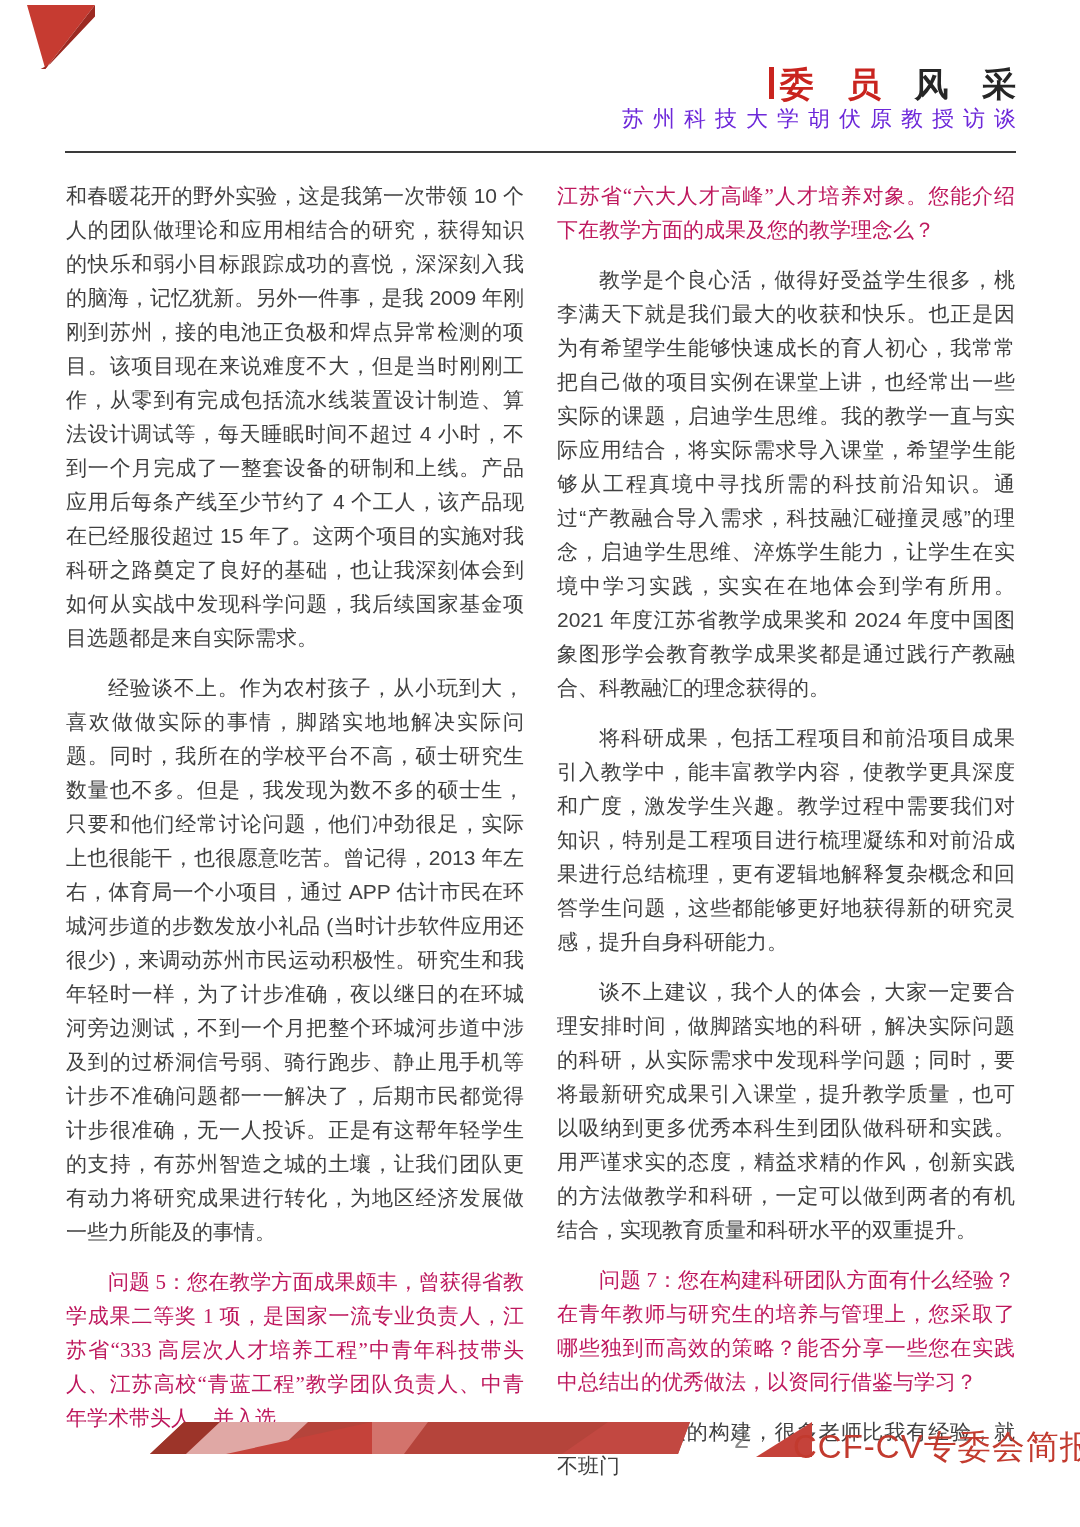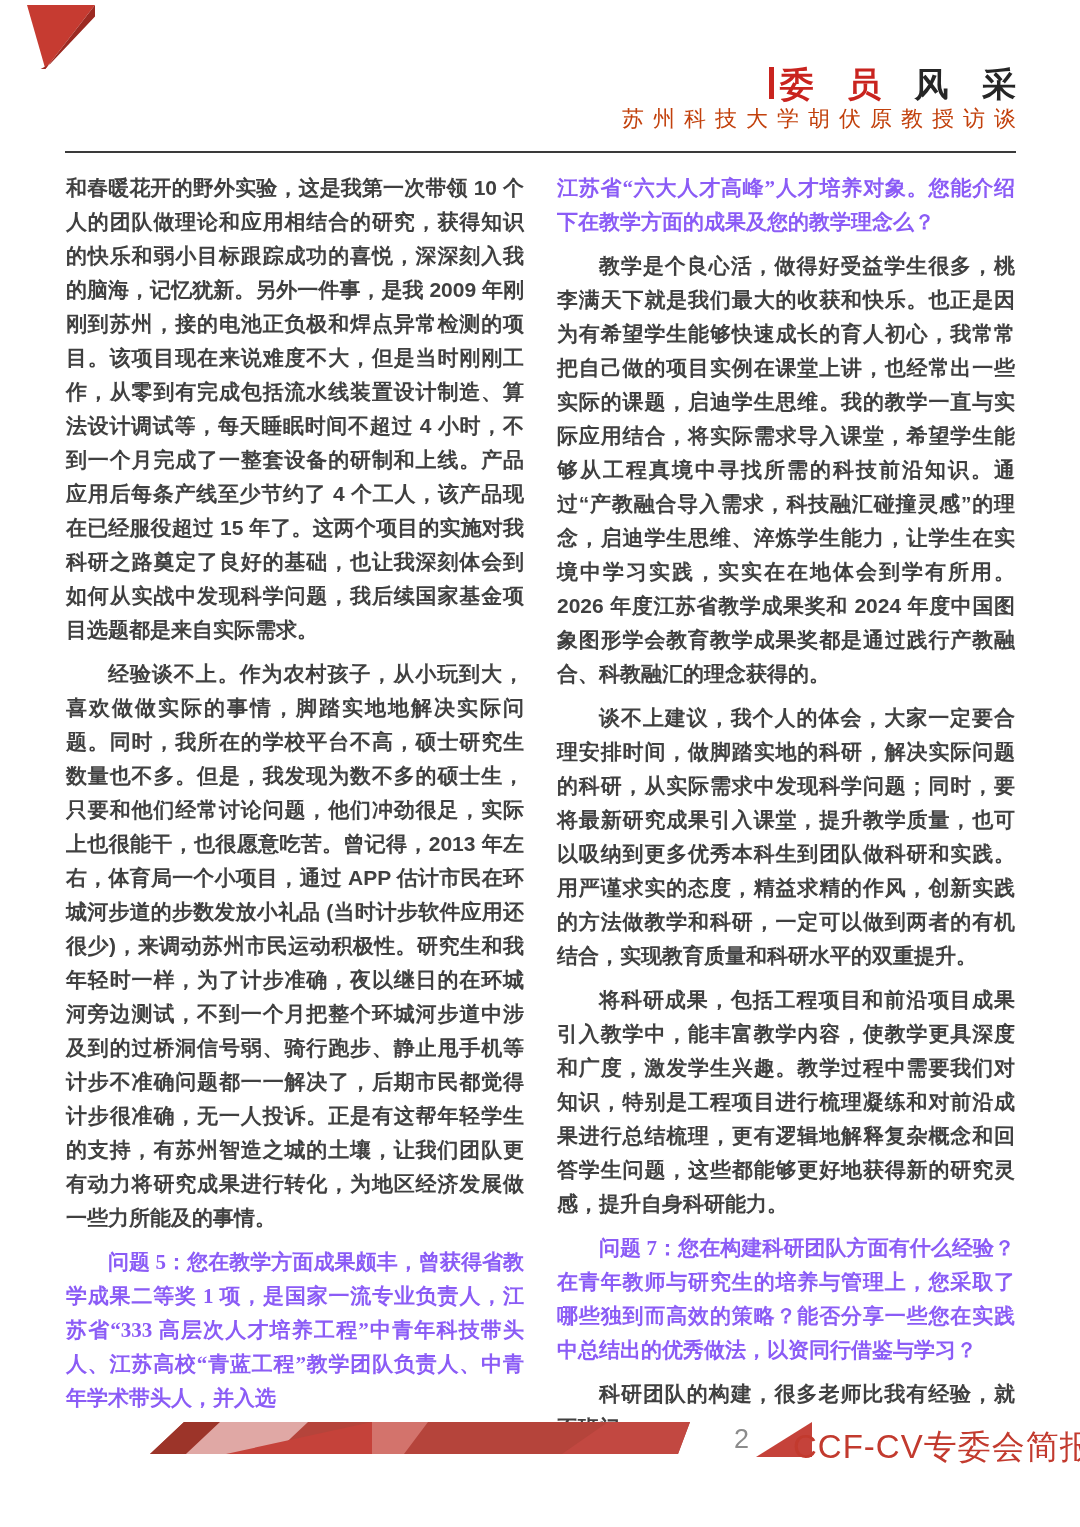--- a/index.html
+++ b/index.html
@@ -27,39 +27,39 @@
     font-size:34px; font-weight:bold; letter-spacing:12px;
     white-space:nowrap; color:#262626;text-align:right;
   }
   .header-title .bar {
     display:inline-block; width:5px; height:32px; background:#c9241f;
     margin-right:6px; vertical-align:-3px;
   }
   .header-title .red { color:#c9241f; }
   .header-subtitle {
     position:absolute; top:104px; right:55px;
-    font-size:22px; letter-spacing:9px; color:#c2410c; white-space:nowrap;text-align:center;
+    font-size:22px; letter-spacing:9px; color:#6d28d9; white-space:nowrap;text-align:center;
   }
   .header-rule {
     position:absolute; left:65px; right:64px; top:151px; height:2px;
     background:#3a3a3a;
   }
 
   
   .col {
     position:absolute; top:163px; width:458px;
     font-size:21px; line-height:34px; color:#404040;
     text-align:justify;
   }
   .col-left  { left:66px; }
   .col-right { left:557px; }
-  .col p { margin:8px 0 10px 0; text-indent:2em;font-weight:bold; }
+  .col p { margin:16px 0 10px 0; text-indent:2em; }
   .col p.no-indent { text-indent:0; }
   .col p.question {
-    color:#8b5cf6;
+    color:#be185d;
     font-family:"Liberation Serif","DejaVu Serif",serif;
   }
 
   
   .footer-band-svg { position:absolute; left:0; top:1420px; width:1080px; height:40px; }
   .footer-page-number {
     position:absolute; left:734px; top:1424px;
     font-size:27px; color:#8c8c8c;
   }
   .footer-brand {
@@ -80,23 +80,23 @@
 <div class="header-rule"></div>
 
 <div class="col col-left">
   <p class="no-indent">和春暖花开的野外实验，这是我第一次带领 10 个人的团队做理论和应用相结合的研究，获得知识的快乐和弱小目标跟踪成功的喜悦，深深刻入我的脑海，记忆犹新。另外一件事，是我 2009 年刚刚到苏州，接的电池正负极和焊点异常检测的项目。该项目现在来说难度不大，但是当时刚刚工作，从零到有完成包括流水线装置设计制造、算法设计调试等，每天睡眠时间不超过 4 小时，不到一个月完成了一整套设备的研制和上线。产品应用后每条产线至少节约了 4 个工人，该产品现在已经服役超过 15 年了。这两个项目的实施对我科研之路奠定了良好的基础，也让我深刻体会到如何从实战中发现科学问题，我后续国家基金项目选题都是来自实际需求。</p>
   <p>经验谈不上。作为农村孩子，从小玩到大，喜欢做做实际的事情，脚踏实地地解决实际问题。同时，我所在的学校平台不高，硕士研究生数量也不多。但是，我发现为数不多的硕士生，只要和他们经常讨论问题，他们冲劲很足，实际上也很能干，也很愿意吃苦。曾记得，2013 年左右，体育局一个小项目，通过 APP 估计市民在环城河步道的步数发放小礼品 (当时计步软件应用还很少)，来调动苏州市民运动积极性。研究生和我年轻时一样，为了计步准确，夜以继日的在环城河旁边测试，不到一个月把整个环城河步道中涉及到的过桥洞信号弱、骑行跑步、静止甩手机等计步不准确问题都一一解决了，后期市民都觉得计步很准确，无一人投诉。正是有这帮年轻学生的支持，有苏州智造之城的土壤，让我们团队更有动力将研究成果进行转化，为地区经济发展做一些力所能及的事情。</p>
   <p class="question">问题 5：您在教学方面成果颇丰，曾获得省教学成果二等奖 1 项，是国家一流专业负责人，江苏省“333 高层次人才培养工程”中青年科技带头人、江苏高校“青蓝工程”教学团队负责人、中青年学术带头人，并入选</p>
 </div>
 
 <div class="col col-right">
   <p class="question no-indent">江苏省“六大人才高峰”人才培养对象。您能介绍下在教学方面的成果及您的教学理念么？</p>
-  <p>教学是个良心活，做得好受益学生很多，桃李满天下就是我们最大的收获和快乐。也正是因为有希望学生能够快速成长的育人初心，我常常把自己做的项目实例在课堂上讲，也经常出一些实际的课题，启迪学生思维。我的教学一直与实际应用结合，将实际需求导入课堂，希望学生能够从工程真境中寻找所需的科技前沿知识。通过“产教融合导入需求，科技融汇碰撞灵感”的理念，启迪学生思维、淬炼学生能力，让学生在实境中学习实践，实实在在地体会到学有所用。2026 年度江苏省教学成果奖和 2024 年度中国图象图形学会教育教学成果奖都是通过践行产教融合、科教融汇的理念获得的。</p>
+  <p>教学是个良心活，做得好受益学生很多，桃李满天下就是我们最大的收获和快乐。也正是因为有希望学生能够快速成长的育人初心，我常常把自己做的项目实例在课堂上讲，也经常出一些实际的课题，启迪学生思维。我的教学一直与实际应用结合，将实际需求导入课堂，希望学生能够从工程真境中寻找所需的科技前沿知识。通过“产教融合导入需求，科技融汇碰撞灵感”的理念，启迪学生思维、淬炼学生能力，让学生在实境中学习实践，实实在在地体会到学有所用。2021 年度江苏省教学成果奖和 2024 年度中国图象图形学会教育教学成果奖都是通过践行产教融合、科教融汇的理念获得的。</p>
+  <p>将科研成果，包括工程项目和前沿项目成果引入教学中，能丰富教学内容，使教学更具深度和广度，激发学生兴趣。教学过程中需要我们对知识，特别是工程项目进行梳理凝练和对前沿成果进行总结梳理，更有逻辑地解释复杂概念和回答学生问题，这些都能够更好地获得新的研究灵感，提升自身科研能力。</p>
   <p>谈不上建议，我个人的体会，大家一定要合理安排时间，做脚踏实地的科研，解决实际问题的科研，从实际需求中发现科学问题；同时，要将最新研究成果引入课堂，提升教学质量，也可以吸纳到更多优秀本科生到团队做科研和实践。用严谨求实的态度，精益求精的作风，创新实践的方法做教学和科研，一定可以做到两者的有机结合，实现教育质量和科研水平的双重提升。</p>
-  <p>将科研成果，包括工程项目和前沿项目成果引入教学中，能丰富教学内容，使教学更具深度和广度，激发学生兴趣。教学过程中需要我们对知识，特别是工程项目进行梳理凝练和对前沿成果进行总结梳理，更有逻辑地解释复杂概念和回答学生问题，这些都能够更好地获得新的研究灵感，提升自身科研能力。</p>
   <p class="question">问题 7：您在构建科研团队方面有什么经验？在青年教师与研究生的培养与管理上，您采取了哪些独到而高效的策略？能否分享一些您在实践中总结出的优秀做法，以资同行借鉴与学习？</p>
   <p>科研团队的构建，很多老师比我有经验，就不班门</p>
 </div>
 
 <svg class="footer-band-svg" viewBox="0 0 1080 40" xmlns="http://www.w3.org/2000/svg">
   <polygon points="150,34 184,2 690,2 678,34" fill="#b5443b"></polygon>
   <polygon points="150,34 184,2 220,2 186,34" fill="#9c3429"></polygon>
   <polygon points="186,34 220,2 308,2 274,34" fill="#e0a8a5"></polygon>
   <polygon points="226,34 372,2 372,34" fill="#c5423a"></polygon>
   <polygon points="372,2 428,2 404,34 372,34" fill="#d3736c"></polygon>

